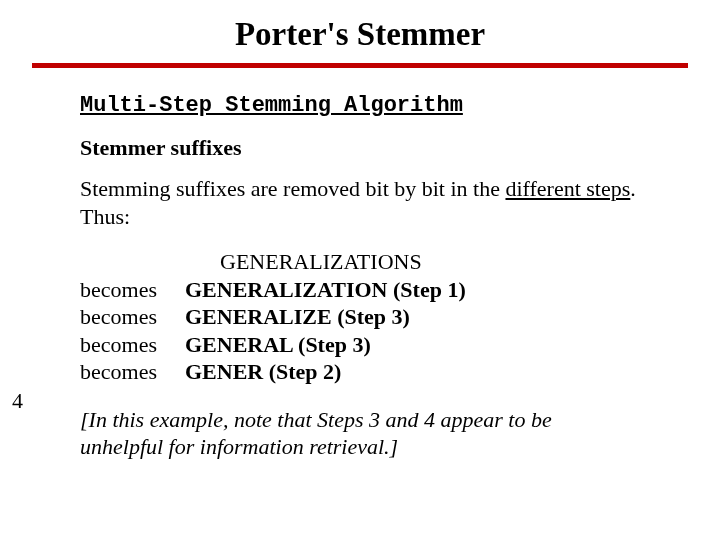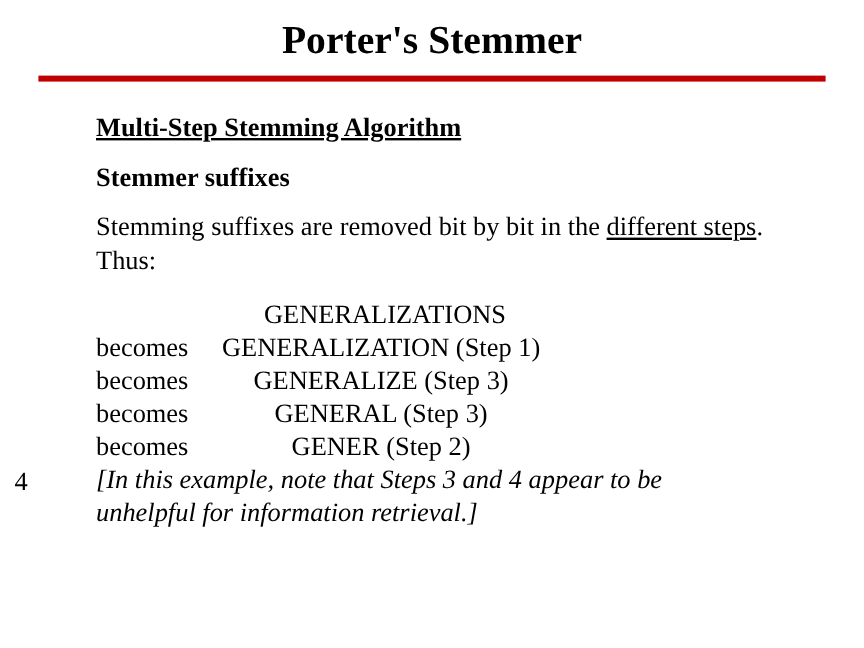--- a/index.html
+++ b/index.html
@@ -32,45 +32,47 @@
   }
   .content {
     margin: 24px 80px 0 80px;
     font-size: 22px;
     line-height: 1.25;
   }
   .subheading {
     font-weight: bold;
     text-decoration: underline;
     margin-bottom: 14px;
+    font-family: Liberation Mono, monospace;
   }
   .section-label {
     font-weight: bold;
     margin-bottom: 14px;
   }
   .para {
     margin-bottom: 18px;
   }
   .u { text-decoration: underline; }
   .example-word {
     margin-left: 140px;
   }
   .steps-table {
     display: table;
-    text-align: center;
+    margin-bottom: 20px;
   }
   .steps-row { display: table-row; }
   .steps-cell-l {
     display: table-cell;
     padding-right: 28px;
     white-space: nowrap;
   }
   .steps-cell-r {
     display: table-cell;
     white-space: nowrap;
+    font-weight: bold;
   }
   .note {
     font-style: italic;
   }
   .page-num {
     position: absolute;
     left: 12px;
     bottom: 14px;
     font-size: 22px;
   }

